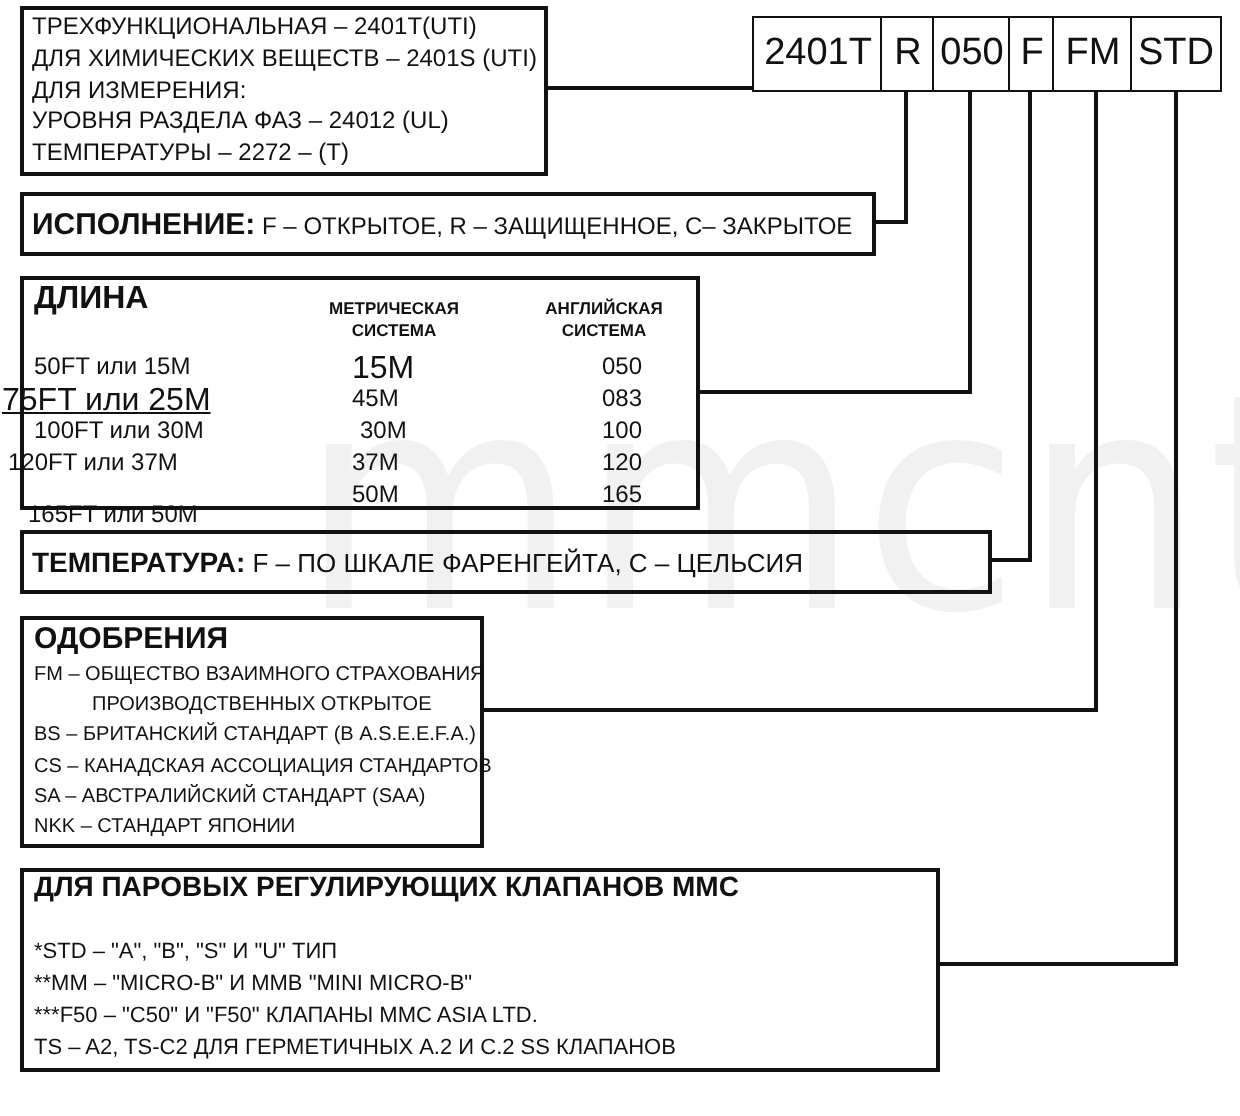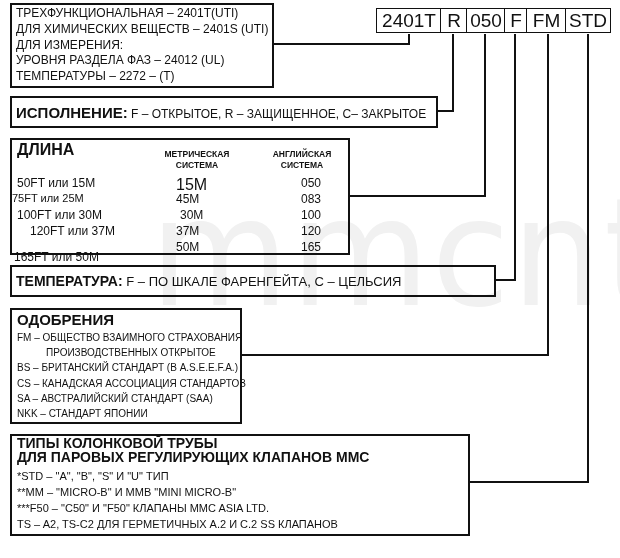--- a/index.html
+++ b/index.html
@@ -3,21 +3,21 @@
 <meta charset="utf-8">
 <style>
   html, body { margin:0; padding:0; background:#ffffff; }
   body { width:620px; height:558px; position:relative; overflow:hidden;
          font-family:"Liberation Sans", "DejaVu Sans", sans-serif; color:#111; }
   .watermark { position:absolute; left:150px; top:178px; font-size:150px; color:#f1f1f1;
                font-family:"DejaVu Sans", sans-serif; letter-spacing:2px; white-space:nowrap;
                line-height:1; z-index:0; transform:scaleX(0.95); transform-origin:left top; }
   .box { position:absolute; border:2px solid #111; background:transparent; box-sizing:border-box; z-index:1; }
   .line { position:absolute; background:#111; z-index:1; }
-  .codebox { position:absolute; top:8px; height:25px; border:1.5px solid #111; box-sizing:border-box;
+  .codebox { position:absolute; top:8px; height:38px; border:1.5px solid #111; box-sizing:border-box;
              font-size:19px; display:flex; align-items:center; justify-content:center;
              background:#fff; z-index:2; font-family:"Liberation Sans", sans-serif; }
   .t { position:absolute; white-space:nowrap; z-index:2; }
   .small { font-size:11.5px; line-height:15.5px; }
   .bold { font-weight:bold; }
 </style>
 </head>
 <body>
 
 <div class="watermark">mmcntl.ru</div>
@@ -55,29 +55,29 @@
 </div>
 <div class="t bold" style="left:268px;top:149px;font-size:8.5px;line-height:11px;text-align:center;width:68px;">
   <div>АНГЛИЙСКАЯ</div>
   <div>СИСТЕМА</div>
 </div>
 
 <div class="t" style="left:17px;top:176px;font-size:12px;"><span>50FT или 15M</span></div>
 <div class="t" style="left:176px;top:176px;font-size:16px;">15M</div>
 <div class="t" style="left:301px;top:176px;font-size:12px;">050</div>
 
-<div class="t" style="left:12px;top:192px;font-size:11px;"><span>75FT или 25M</span></div>
+<div class="t" style="left:1px;top:192px;font-size:16px;text-decoration:underline;"><span>75FT или 25M</span></div>
 <div class="t" style="left:176px;top:192px;font-size:12px;">45M</div>
 <div class="t" style="left:301px;top:192px;font-size:12px;">083</div>
 
 <div class="t" style="left:17px;top:208px;font-size:12px;"><span>100FT или 30M</span></div>
 <div class="t" style="left:180px;top:208px;font-size:12px;">30M</div>
 <div class="t" style="left:301px;top:208px;font-size:12px;">100</div>
 
-<div class="t" style="left:30px;top:224px;font-size:12px;"><span>120FT или 37M</span></div>
+<div class="t" style="left:4px;top:224px;font-size:12px;"><span>120FT или 37M</span></div>
 <div class="t" style="left:176px;top:224px;font-size:12px;">37M</div>
 <div class="t" style="left:301px;top:224px;font-size:12px;">120</div>
 
 <div class="t" style="left:14px;top:240px;font-size:12px;margin-top:10px;"><span>165FT или 50M</span></div>
 <div class="t" style="left:176px;top:240px;font-size:12px;">50M</div>
 <div class="t" style="left:301px;top:240px;font-size:12px;">165</div>
 
 <div class="line" style="left:350px;top:195px;width:136px;height:2px;"></div>
 <div class="line" style="left:484px;top:34px;width:2px;height:163px;"></div>
 
@@ -95,21 +95,20 @@
 <div class="t" style="left:46px;top:347px;font-size:10px;">ПРОИЗВОДСТВЕННЫХ ОТКРЫТОЕ</div>
 <div class="t" style="left:17px;top:362px;font-size:10px;">BS – БРИТАНСКИЙ СТАНДАРТ (В A.S.E.E.F.A.)</div>
 <div class="t" style="left:17px;top:378px;font-size:10px;">CS – КАНАДСКАЯ АССОЦИАЦИЯ СТАНДАРТОВ</div>
 <div class="t" style="left:17px;top:393px;font-size:10px;">SA – АВСТРАЛИЙСКИЙ СТАНДАРТ (SAA)</div>
 <div class="t" style="left:17px;top:408px;font-size:10px;">NKK – СТАНДАРТ ЯПОНИИ</div>
 <div class="line" style="left:242px;top:354px;width:307px;height:2px;"></div>
 <div class="line" style="left:547px;top:34px;width:2px;height:322px;"></div>
 
 <div class="box" style="left:10px;top:434px;width:460px;height:102px;"></div>
 <div class="t bold" style="left:17px;top:436px;font-size:14px;line-height:14px;">
-  <div>ТИПЫ КОЛОНКОВОЙ ТРУБЫ</div>
   <div>ДЛЯ ПАРОВЫХ РЕГУЛИРУЮЩИХ КЛАПАНОВ MMC</div>
 </div>
 <div class="t" style="left:17px;top:470px;font-size:11px;">*STD – "A", "B", "S" И "U" ТИП</div>
 <div class="t" style="left:17px;top:486px;font-size:11px;">**MM – "MICRO-B" И MMB "MINI MICRO-B"</div>
 <div class="t" style="left:17px;top:502px;font-size:11px;">***F50 – "C50" И "F50" КЛАПАНЫ MMC ASIA LTD.</div>
 <div class="t" style="left:17px;top:518px;font-size:11px;">TS – A2, TS-C2 ДЛЯ ГЕРМЕТИЧНЫХ А.2 И С.2 SS КЛАПАНОВ</div>
 <div class="line" style="left:470px;top:481px;width:119px;height:2px;"></div>
 <div class="line" style="left:587px;top:34px;width:2px;height:449px;"></div>
 
 </body></html>

